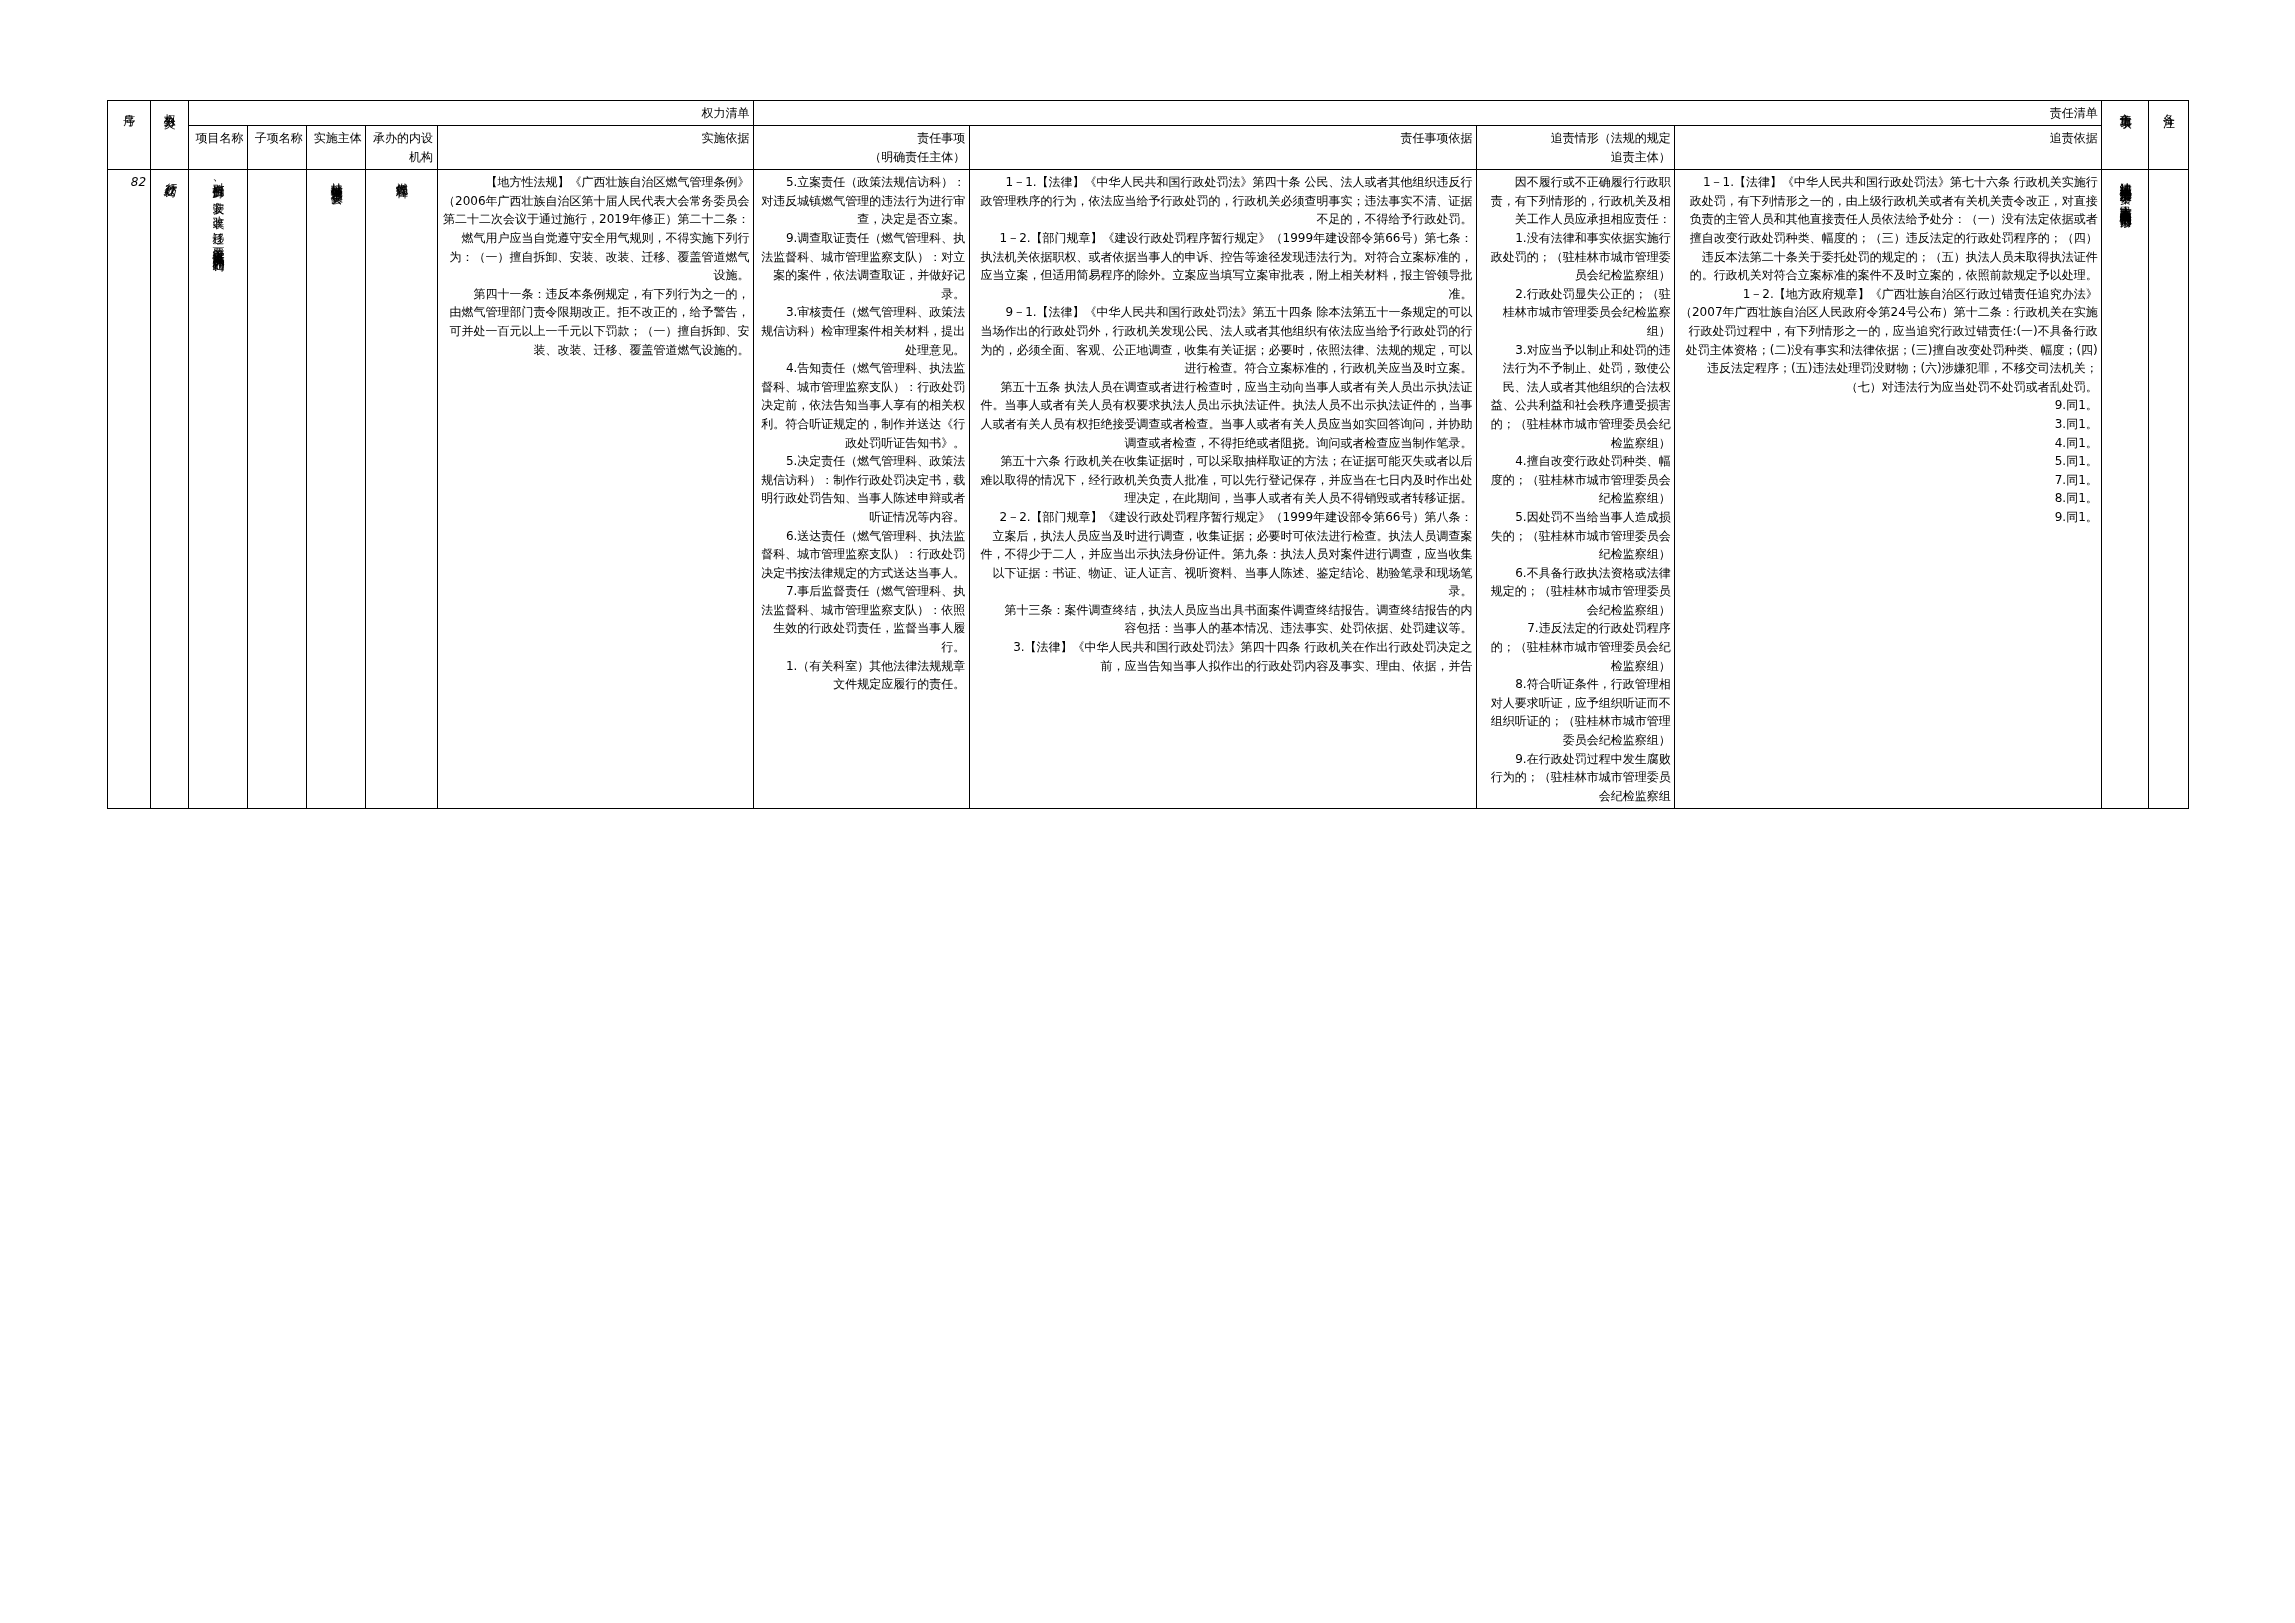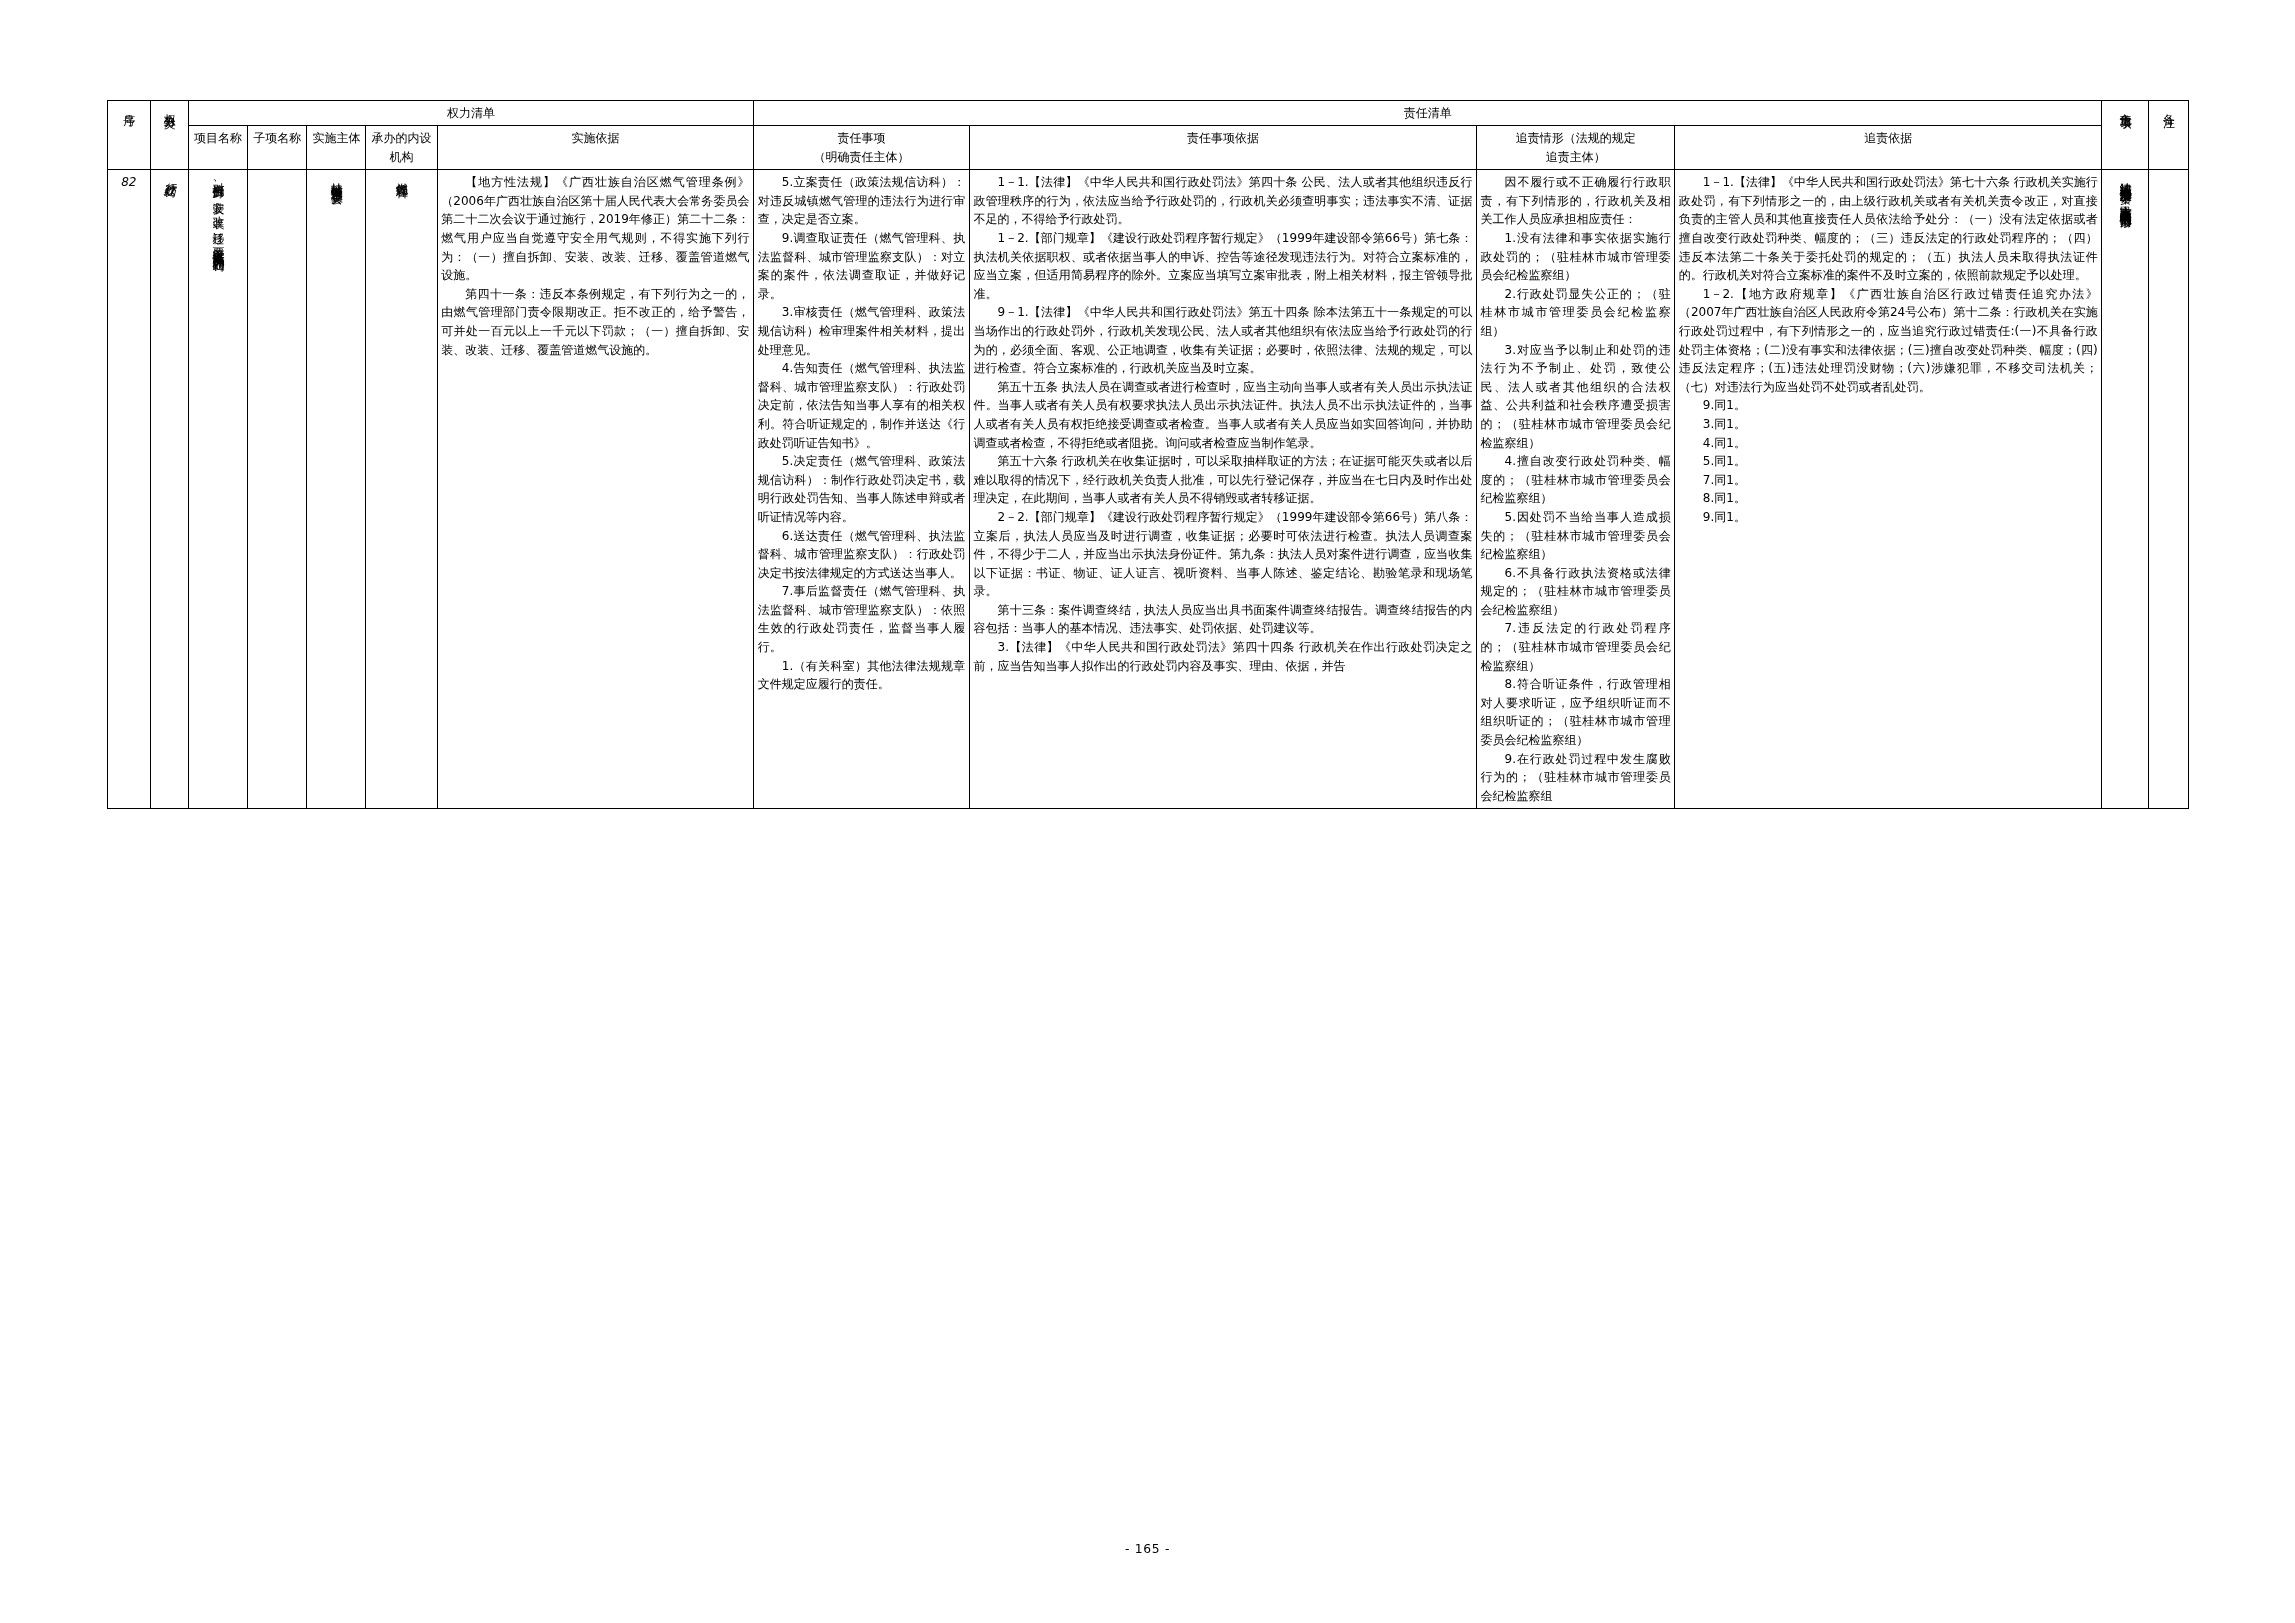--- a/index.html
+++ b/index.html
@@ -29,20 +29,21 @@
     border-collapse: collapse;
     table-layout: fixed;
   }
   table.doc td, table.doc th {
     border: 1.1px solid #000000;
     vertical-align: top;
     padding: 2.9px 3.6px;
     font-weight: normal;
     font-size: 12px;
     line-height: 1.55;
+    text-align: right;
   }
   th.hd {
     text-align: center;
     vertical-align: middle;
     font-size: 12.3px;
     line-height: 1.35;
     padding: 5.8px 2.2px;
   }
   .vert-head {
     writing-mode: vertical-rl;
@@ -255,16 +256,15 @@
         </td>
         <td>
           <div class="vcell">
               <div class="vtext"></div>
             </div>
         </td>
       </tr>
     </tbody>
   </table>
 
-  <div class="footer">- 165 -</div>
 
 </div>
 
 
 </body></html>

